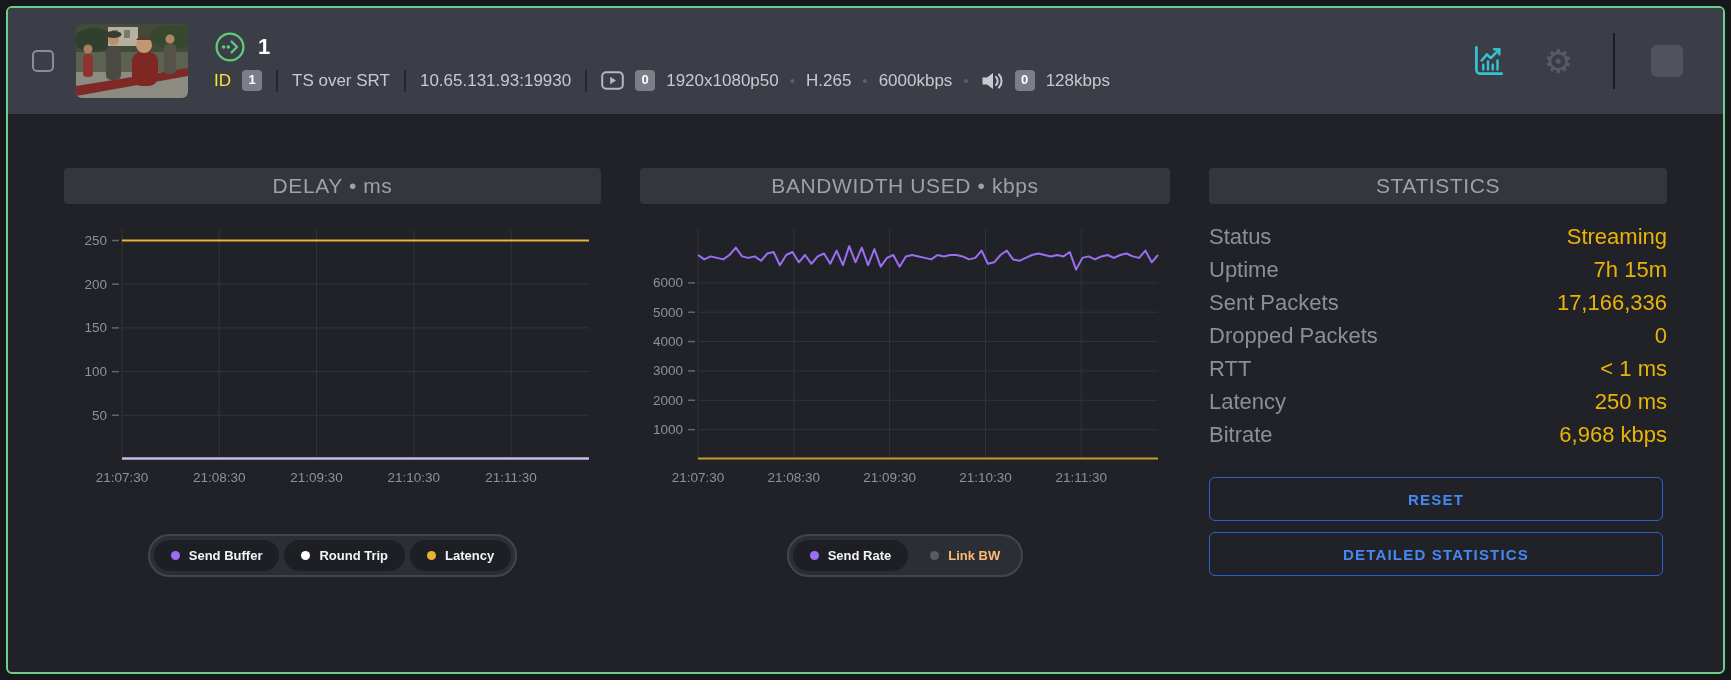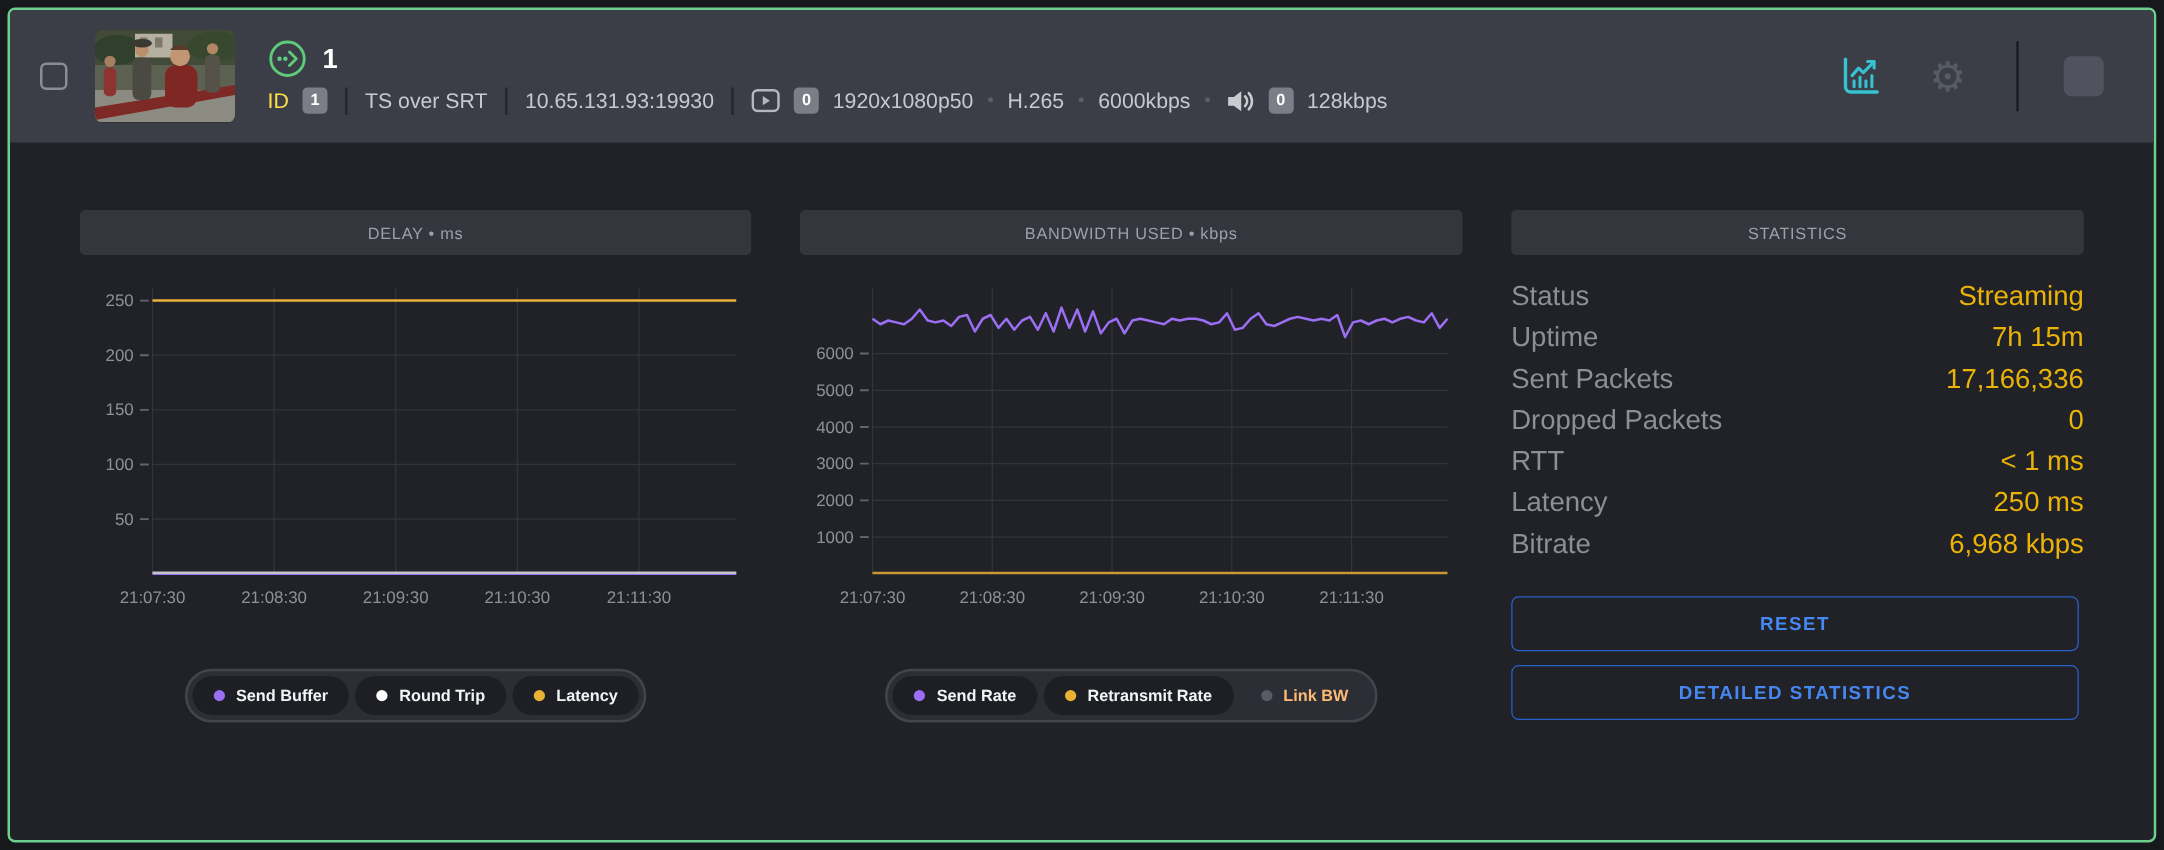--- a/index.html
+++ b/index.html
@@ -74,21 +74,21 @@
     display:flex;
     justify-content:space-between;
     padding:54px 56px 0 56px;
   }
   .panel-title {
     height:36px;
     background:#34363d;
     border-radius:4px;
     display:flex; align-items:center; justify-content:center;
     color:#9da0a9;
-    font-size:13px;
+    font-size:21px;
     letter-spacing:.6px;
   }
   .chart { margin-top:20px; }
   .legend { margin-top:38px; display:flex; justify-content:center; }
   .legend-pill {
     display:inline-flex;
     border:2px solid #43454e;
     border-radius:24px;
     padding:4px;
     gap:5px;
@@ -311,24 +311,20 @@
             <text x="43" y="63.34615384615384" fill="#8e919a" font-size="13.5" text-anchor="end" font-family="Liberation Sans, sans-serif">6000</text>
             <line x1="58" y1="234.4128205128205" x2="518" y2="234.4128205128205" stroke="#c79a33" stroke-width="2"></line>
             <polyline points="58.0,31.0 64.3,35.4 70.6,32.4 76.9,33.9 83.2,35.4 89.5,31.0 95.8,23.6 102.1,32.4 108.4,33.9 114.7,32.4 121.0,36.8 127.3,29.5 133.6,28.0 139.9,41.2 146.2,31.0 152.5,28.0 158.8,38.3 165.1,31.0 171.4,39.8 177.7,32.4 184.0,29.5 190.3,39.8 196.6,26.6 202.9,41.2 209.2,22.1 215.5,38.3 221.8,23.6 228.1,41.2 234.4,25.1 240.7,42.7 247.0,33.9 253.3,31.0 259.6,42.7 265.9,32.4 272.2,31.0 278.5,32.4 284.8,33.9 291.2,35.4 297.5,31.0 303.8,32.4 310.1,31.0 316.4,31.0 322.7,32.4 329.0,35.4 335.3,33.9 341.6,26.6 347.9,39.8 354.2,38.3 360.5,31.0 366.8,26.6 373.1,35.4 379.4,36.8 385.7,33.9 392.0,31.0 398.3,29.5 404.6,31.0 410.9,32.4 417.2,31.0 423.5,32.4 429.8,28.0 436.1,45.6 442.4,33.9 448.7,32.4 455.0,35.4 461.3,32.4 467.6,31.0 473.9,33.9 480.2,31.0 486.5,29.5 492.8,32.4 499.1,33.9 505.4,26.6 511.7,38.3 518.0,31.0" fill="none" stroke="#9b6ef3" stroke-width="2" stroke-linejoin="round"></polyline>
           </svg></div>
       <div class="legend">
           <div class="legend-pill">
             <span class="legend-item">
               <span class="legend-dot" style="background: rgb(155, 110, 243);"></span>
               <span>Send Rate</span>
             </span>
-            <span class="legend-item">
-              <span class="legend-dot" style="background: rgb(234, 178, 52);"></span>
-              <span>Retransmit Rate</span>
-            </span>
             <span class="legend-item disabled">
               <span class="legend-dot" style="background: rgb(89, 92, 102);"></span>
               <span>Link BW</span>
             </span>
           </div>
         </div>
     </section>
 
     <section class="panel" style="width:458px">
       <div class="panel-title">STATISTICS</div>

